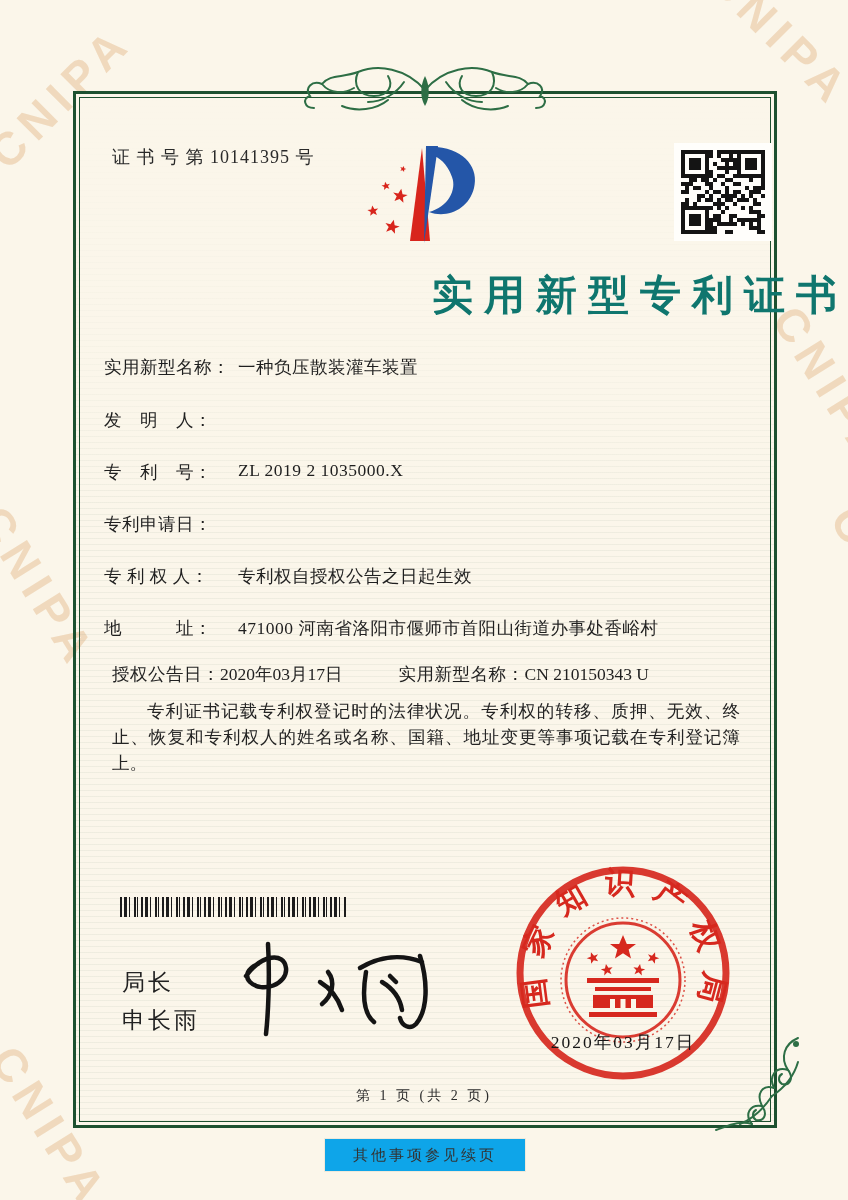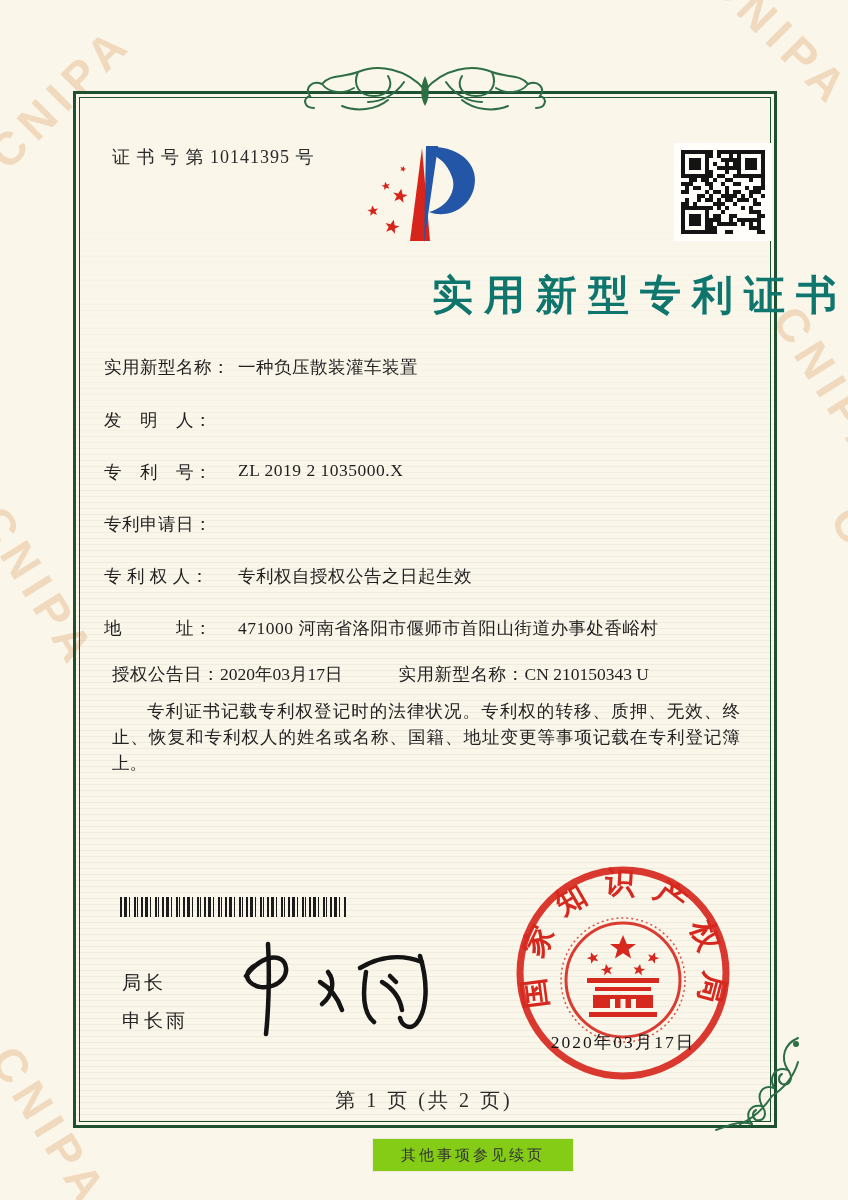--- a/index.html
+++ b/index.html
@@ -70,37 +70,37 @@
     position:absolute;left:120px;top:897px;width:226px;height:20px;
     background:
       repeating-linear-gradient(90deg,
         #1c1c1c 0 2px, transparent 2px 4px,
         #1c1c1c 4px 7px, transparent 7px 9px,
         #1c1c1c 9px 10px, transparent 10px 14px,
         #1c1c1c 14px 16px, transparent 16px 17px,
         #1c1c1c 17px 18px, transparent 18px 21px);
   }
   .signer{
-    position:absolute;left:122px;top:964px;font-size:19px;color:#222;letter-spacing:3px;line-height:38px;
+    position:absolute;left:122px;top:964px;font-size:23px;color:#222;letter-spacing:3px;line-height:38px;
   }
   .sig-svg{position:absolute;left:232px;top:938px;}
   .seal{position:absolute;left:510px;top:860px;width:226px;height:226px;}
   .seal-date{
     position:absolute;left:510px;top:1030px;width:226px;text-align:center;
     font-size:17.5px;letter-spacing:2px;color:#161616;
   }
   .page-footer{
     position:absolute;left:0;top:1087px;width:848px;text-align:center;
-    font-size:20px;letter-spacing:3px;color:#2a2a2a;
+    font-size:14px;letter-spacing:3px;color:#2a2a2a;
   }
   .cont-note{
     position:absolute;left:324px;top:1138px;width:200px;height:32px;
-    background:#84cc16;border:1px solid #efe9da;
+    background:#0ea5e9;border:1px solid #efe9da;
     display:flex;align-items:center;justify-content:center;
-    font-size:15px;letter-spacing:3px;color:#333;margin-left:48px;
+    font-size:15px;letter-spacing:3px;color:#333;
   }
   .flourish-top{position:absolute;left:294px;top:60px;}
   .flourish-corner{position:absolute;left:710px;top:1036px;}
 </style>
 </head>
 <body>
 
 <span class="wm" style="left:-30px;top:70px;transform:rotate(-45deg);">CNIPA</span>
 <span class="wm" style="left:690px;top:8px;transform:rotate(45deg);">CNIPA</span>
 <span class="wm" style="left:742px;top:360px;transform:rotate(58deg);">CNIPA</span>

